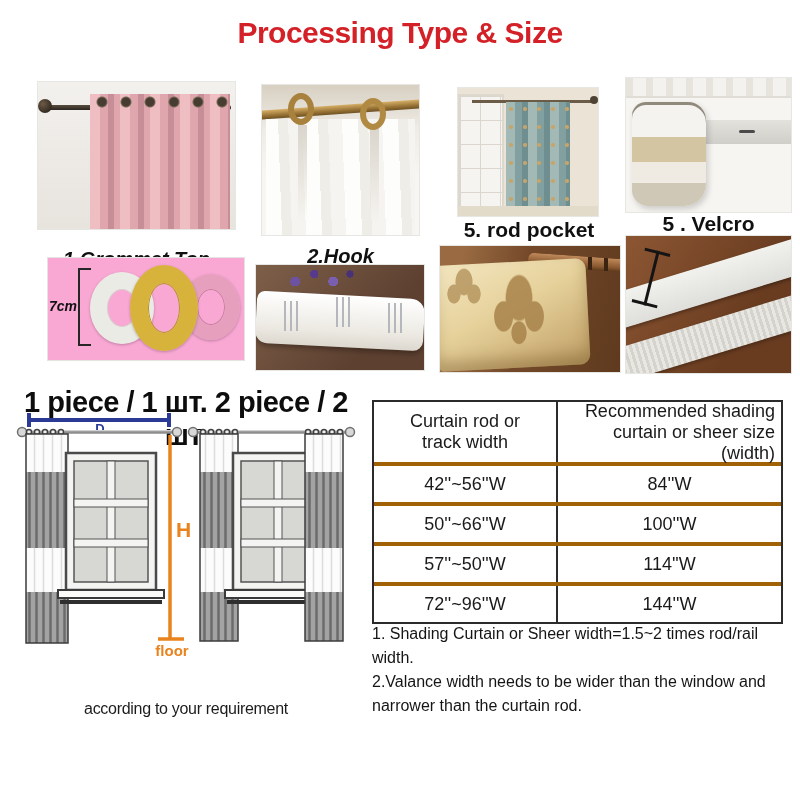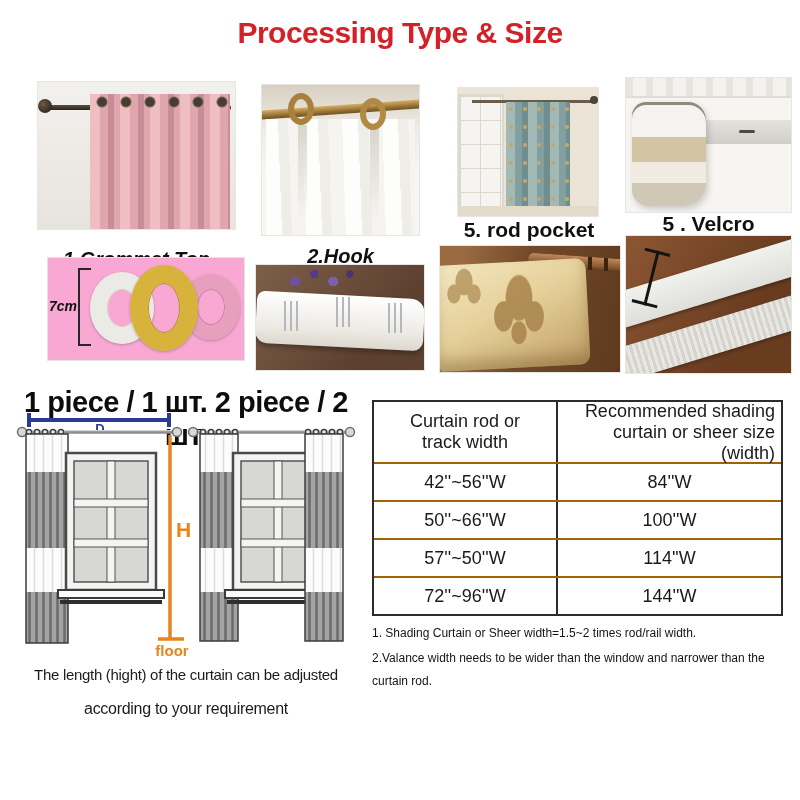--- a/index.html
+++ b/index.html
@@ -125,32 +125,32 @@
 
   
   .pieces-heading{left:10px;top:386px;width:352px;text-align:center;font-size:29px;font-weight:700;
       letter-spacing:-0.5px;color:#0d0d0d;}
   .diagram-svg{left:12px;top:413px;}
   .adjust1{left:0;top:666px;width:372px;text-align:center;font-size:15px;letter-spacing:-0.3px;color:#1c1c1c;}
   .adjust2{left:0;top:700px;width:372px;text-align:center;font-size:16px;letter-spacing:-0.3px;color:#1c1c1c;}
 
   
   .size-table{left:372px;top:400px;width:411px;border:2px solid #2b2b2b;background:#fff;}
-  .tr{display:flex;border-top:2px solid #a16207;}
+  .tr{display:flex;border-top:4px solid #a16207;}
   .tr:first-child{border-top:none;}
   .td{font-size:18px;color:#1a1a1a;display:flex;align-items:center;justify-content:center;}
   .c1{width:184px;border-right:2px solid #2b2b2b;}
   .c2{flex:1;}
   .th-row .td{height:60px;line-height:21px;}
   .th-row .c1{text-align:center;padding:0 18px;}
   .th-row .c2{justify-content:flex-start;text-align:right;padding:13px 6px;}
   .data-row .td{height:36px;}
 
   
-  .notes{left:372px;top:622px;width:424px;font-size:12px;line-height:23.5px;color:#151515;}
+  .notes{left:372px;top:622px;width:424px;font-size:16px;line-height:23.5px;color:#151515;}
   .note-line{margin:0 0 1px 0;}
 </style>
 </head>
 <body>
 
 <div class="canvas">
 
   <div class="abs title">Processing Type &amp; Size</div>
 
   <div class="abs ph f1">
@@ -318,21 +318,20 @@
       <circle cx="320" cy="19" r="2.5" fill="#eee" stroke="#3f3f3f" stroke-width="1.4"></circle>
       <circle cx="328" cy="19" r="2.5" fill="#eee" stroke="#3f3f3f" stroke-width="1.4"></circle>
       <rect x="293" y="21" width="38" height="38" fill="url(#ptWhite)"></rect>
       <rect x="293" y="59" width="38" height="76" fill="url(#ptGray)"></rect>
       <rect x="293" y="135" width="38" height="44" fill="url(#ptWhite)"></rect>
       <rect x="293" y="179" width="38" height="49" fill="url(#ptGray)"></rect>
       <rect x="293" y="21" width="38" height="207" fill="none" stroke="#3d3d3d" stroke-width="1.5"></rect>
     </g>
   </svg>
 
-  <div class="abs adjust1">The length (hight) of the curtain can be adjusted</div>
   <div class="abs adjust2">according to your requirement</div>
 
   <div class="abs size-table">
     <div class="tr th-row">
       <div class="td c1">Curtain rod or track width</div>
       <div class="td c2">Recommended shading curtain or sheer size (width)</div>
     </div>
     <div class="tr data-row">
       <div class="td c1">42''~56''W</div>
       <div class="td c2">84''W</div>

